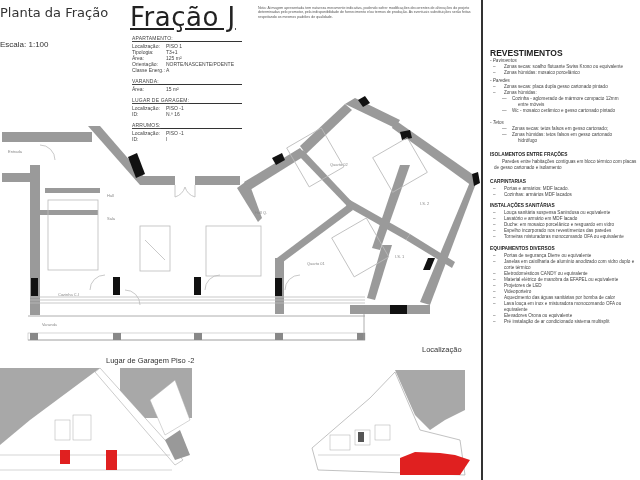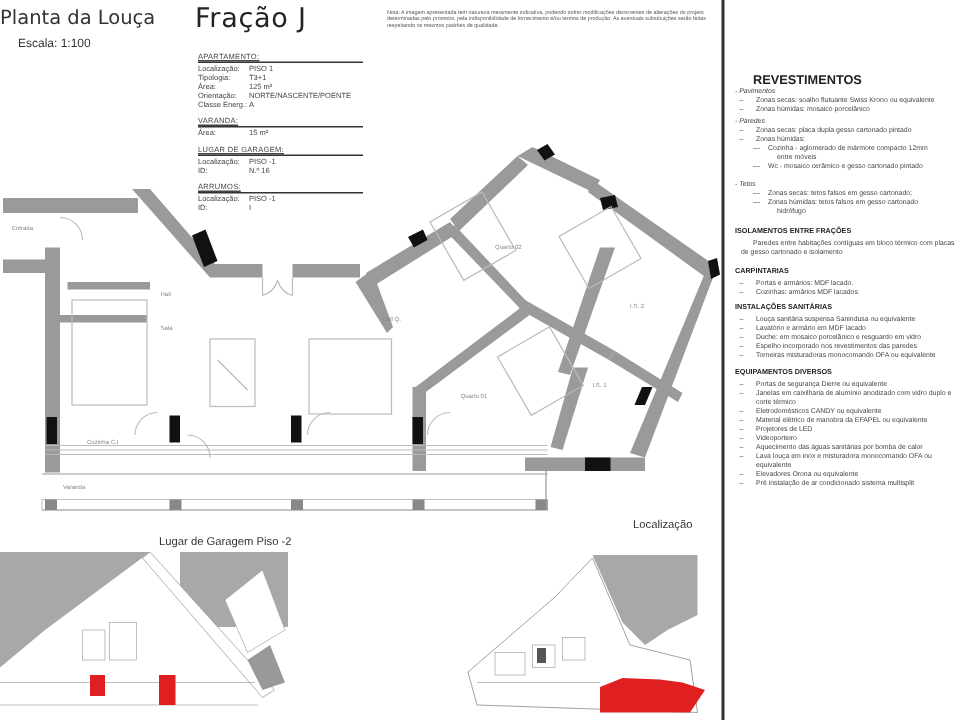--- a/index.html
+++ b/index.html
@@ -1,44 +1,44 @@
 <!DOCTYPE html>
 <html><head>
 <meta charset="utf-8">
 <style>
   html, body { margin:0; padding:0; }
   body { width:640px; height:480px; background:#ffffff; position:relative; overflow:hidden;
          font-family:"Liberation Sans", sans-serif; color:#222; }
   .abs { position:absolute; }
   .plan-title { left:0; top:5px; font-size:13px; color:#333; font-family:"DejaVu Sans", sans-serif; }
-  .plan-scale { left:0; top:24px; font-size:8px; color:#333;margin-left:12px; }
-  .fr-title { left:130px; top:2px; font-size:18px; color:#222; font-family:"DejaVu Sans", sans-serif; letter-spacing:0.5px; }
+  .plan-scale { left:0; top:40px; font-size:8px; color:#333; }
+  .fr-title { left:130px; top:2px; font-size:26px; color:#222; font-family:"DejaVu Sans", sans-serif; letter-spacing:0.5px;text-decoration:underline; }
   .note { left:258px; top:6px; width:230px; font-size:3.6px; line-height:4.4px; color:#555; }
   .info { left:132px; top:32px; width:110px; font-size:5px; color:#444; }
   .info .sec-h { font-size:5px; margin-top:3px; text-decoration:underline; letter-spacing:0.2px; }
   .info .rule { height:1px; background:#333; margin:0 0 1px 0; }
   .info .row { display:flex; line-height:6px; }
   .info .k { width:34px; }
   .vdiv { left:481px; top:0; width:2px; height:480px; background:#333; }
   .spec { left:490px; top:50px; width:150px; font-size:4.6px; color:#444; line-height:6px; }
-  .spec .h1 { font-size:8.5px; font-weight:bold; color:#222; margin-bottom:2px;margin-left:12px; }
+  .spec .h1 { font-size:8.5px; font-weight:bold; color:#222; margin-bottom:2px; }
   .spec .h2 { font-size:4.8px; font-weight:bold; color:#222; margin-top:5px; margin-bottom:1px; }
   .spec .cat { font-style:italic; margin-top:2px; }
   .spec .li { padding-left:14px; position:relative; }
   .spec .li::before { content:"–"; position:absolute; left:3px; }
   .spec .li2 { padding-left:22px; position:relative; }
   .spec .li2::before { content:"—"; position:absolute; left:12px; }
   .spec .cont { padding-left:28px; }
   .sub-title { font-size:7.5px; color:#333; }
   svg { position:absolute; }
 </style>
 </head>
 <body>
 
-<div class="abs plan-title">Planta da Louça</div>
+<div class="abs plan-title">Planta da Fração</div>
 <div class="abs plan-scale">Escala: 1:100</div>
 <div class="abs fr-title">Fração J</div>
 <div class="abs note">Nota: A imagem apresentada tem natureza meramente indicativa, podendo sofrer modificações decorrentes de alterações do projeto determinadas pelo promotor, pela indisponibilidade de fornecimento e/ou termos de produção. As eventuais substituições serão feitas respeitando os mesmos padrões de qualidade.</div>
 
 <div class="abs info">
   <div class="sec-h">APARTAMENTO:</div>
   <div class="rule"></div>
   <div class="row">
       <span class="k">Localização:</span>
       <span>PISO 1</span>

